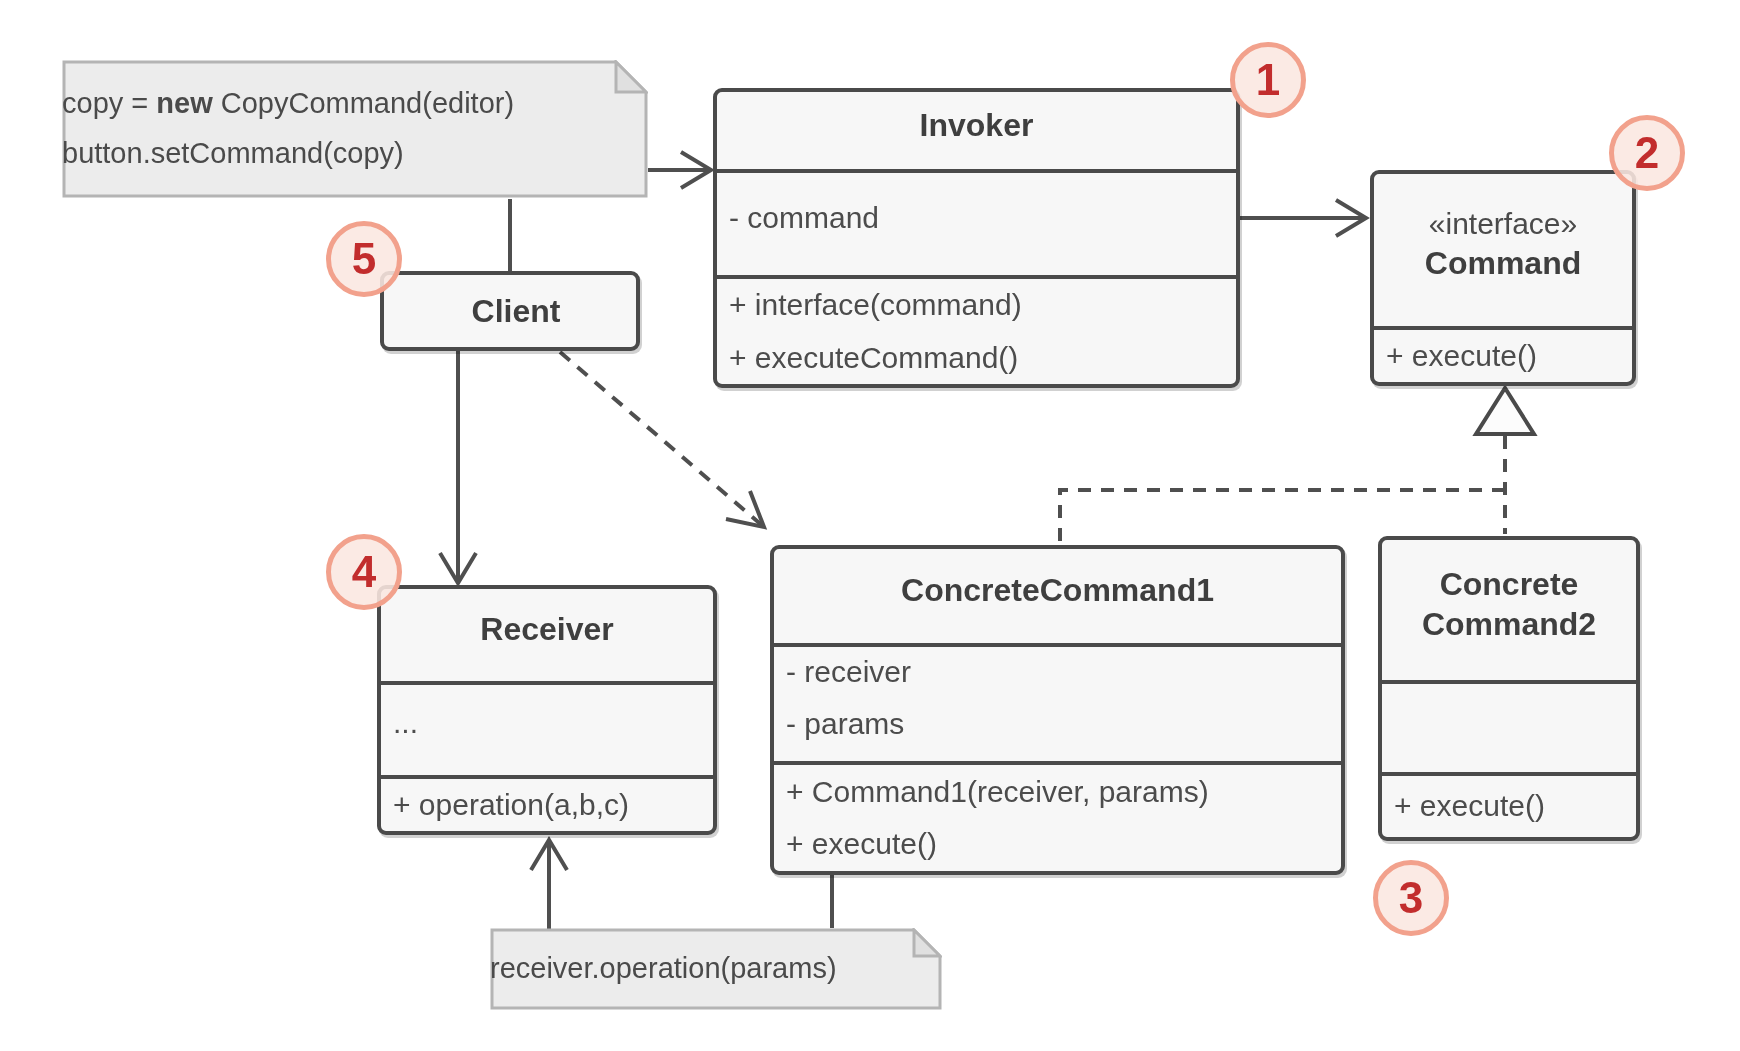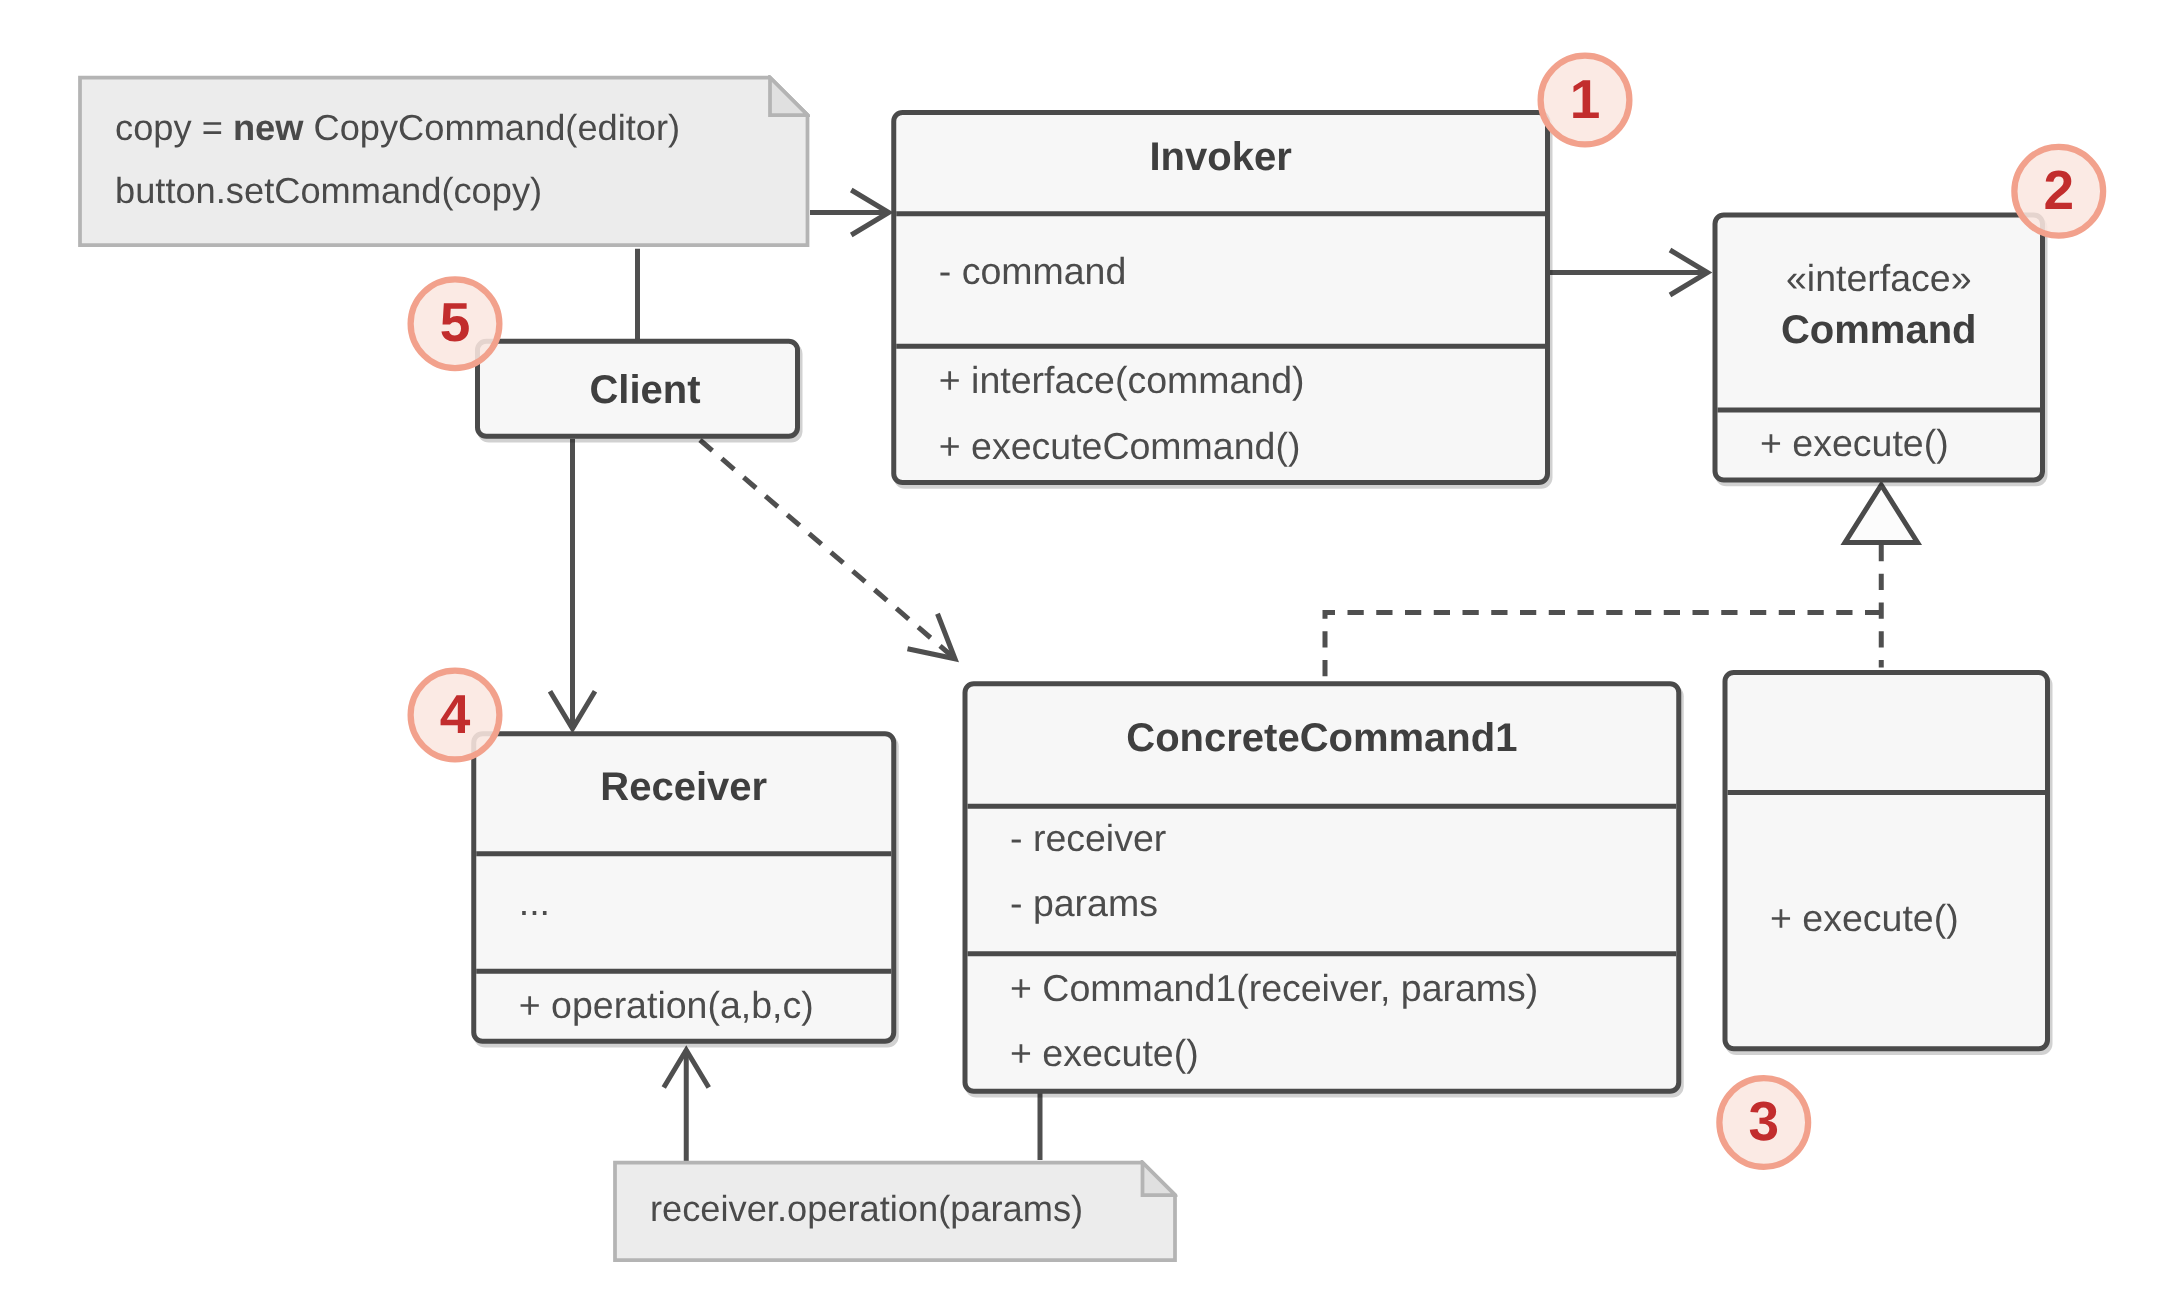--- a/index.html
+++ b/index.html
@@ -14,29 +14,29 @@
     position:absolute; box-sizing:border-box;
     background:#f7f7f7; border:4px solid #4a4a4a; border-radius:9px;
     box-shadow:2px 3px 0 rgba(0,0,0,0.18);
     display:flex; flex-direction:column; color:#4a4a4a;gap:12px;
   }
   .sec { box-sizing:border-box; display:flex; flex-direction:column; justify-content:center; }
   .sec + .sec { border-top:4px solid #4a4a4a; }
   .sec.title { align-items:center; text-align:center; }
   .title-line { font-weight:bold; font-size:32px; color:#3f3f3f; line-height:1.25; }
   .stereotype { font-weight:normal; font-size:30px; color:#4a4a4a; line-height:1.3; }
-  .member { font-size:30px; color:#4c4c4c; padding-left:34px; padding-right:10px; line-height:1.75; white-space:nowrap; }
+  .member { font-size:30px; color:#4c4c4c; padding-left:12px; padding-right:10px; line-height:1.75; white-space:nowrap; }
 
   
   .note { position:absolute; }
   .note > svg { position:absolute; left:0; top:0; }
   .note-text {
     position:relative; height:100%; box-sizing:border-box;
     display:flex; flex-direction:column; justify-content:center;
-    padding-left:30px; font-size:29px; color:#4a4a4a; line-height:1.72; white-space:nowrap;
+    font-size:29px; color:#4a4a4a; line-height:1.72; white-space:nowrap;
   }
   .kw { font-weight:bold; }
 
   
   .badge {
     position:absolute; box-sizing:border-box; width:76px; height:76px; border-radius:50%;
     background:rgba(251,231,224,0.88); border:5px solid #f2a18c;
     display:flex; align-items:center; justify-content:center;
     font-size:44px; font-weight:bold; color:#c22d2d; z-index:5;
   }
@@ -131,20 +131,24 @@
       <div class="member">- receiver</div>
       <div class="member">- params</div>
     </div>
     <div class="sec" style="flex:1;">
       <div class="member">+ Command1(receiver, params)</div>
       <div class="member">+ execute()</div>
     </div>
   </div>
 
   <div class="box" style="left:1378px; top:536px; width:262px; height:305px;">
+    <div class="sec title" style="height:128px;">
+      <div class="title-line">Concrete</div>
+      <div class="title-line">Command2</div>
+    </div>
     <div class="sec" style="height:80px;"></div>
     <div class="sec" style="flex:1;">
       <div class="member">+ execute()</div>
     </div>
   </div>
 
   <div class="note" style="left:490px; top:928px; width:488px; height:82px;">
     <svg width="452" height="82">
       <path d="M2,2 H424 L450,28 V80 H2 Z" fill="#ececec" stroke="#b4b4b4" stroke-width="3"></path>
       <path d="M424,2 L450,28 H424 Z" fill="#e0e0e0" stroke="#b4b4b4" stroke-width="3"></path>

